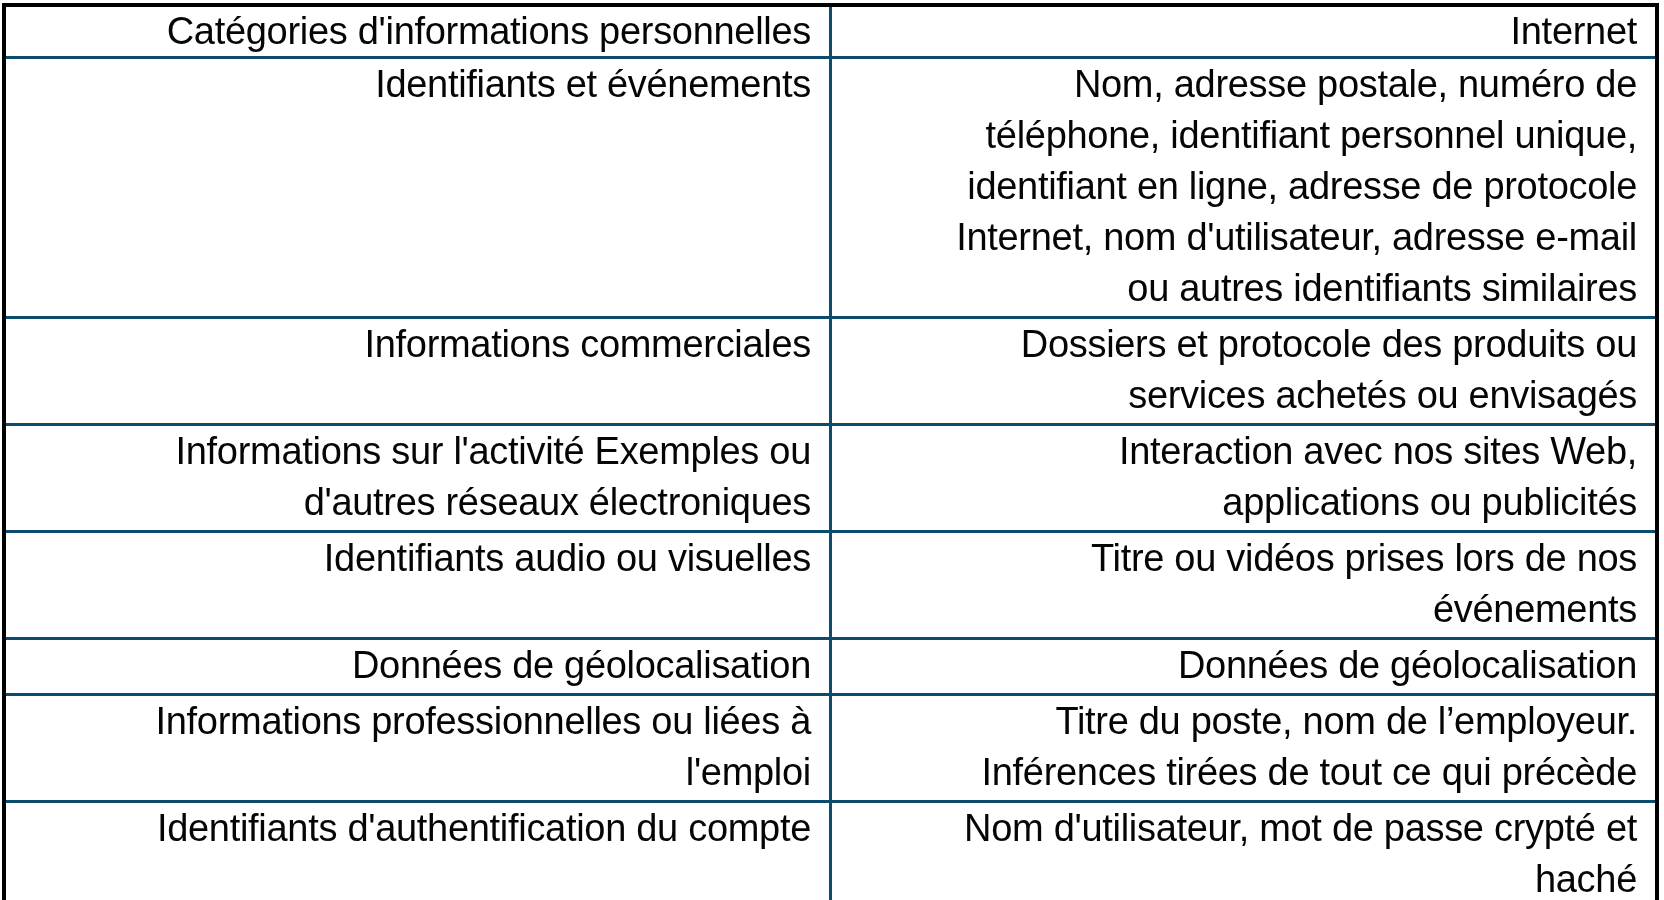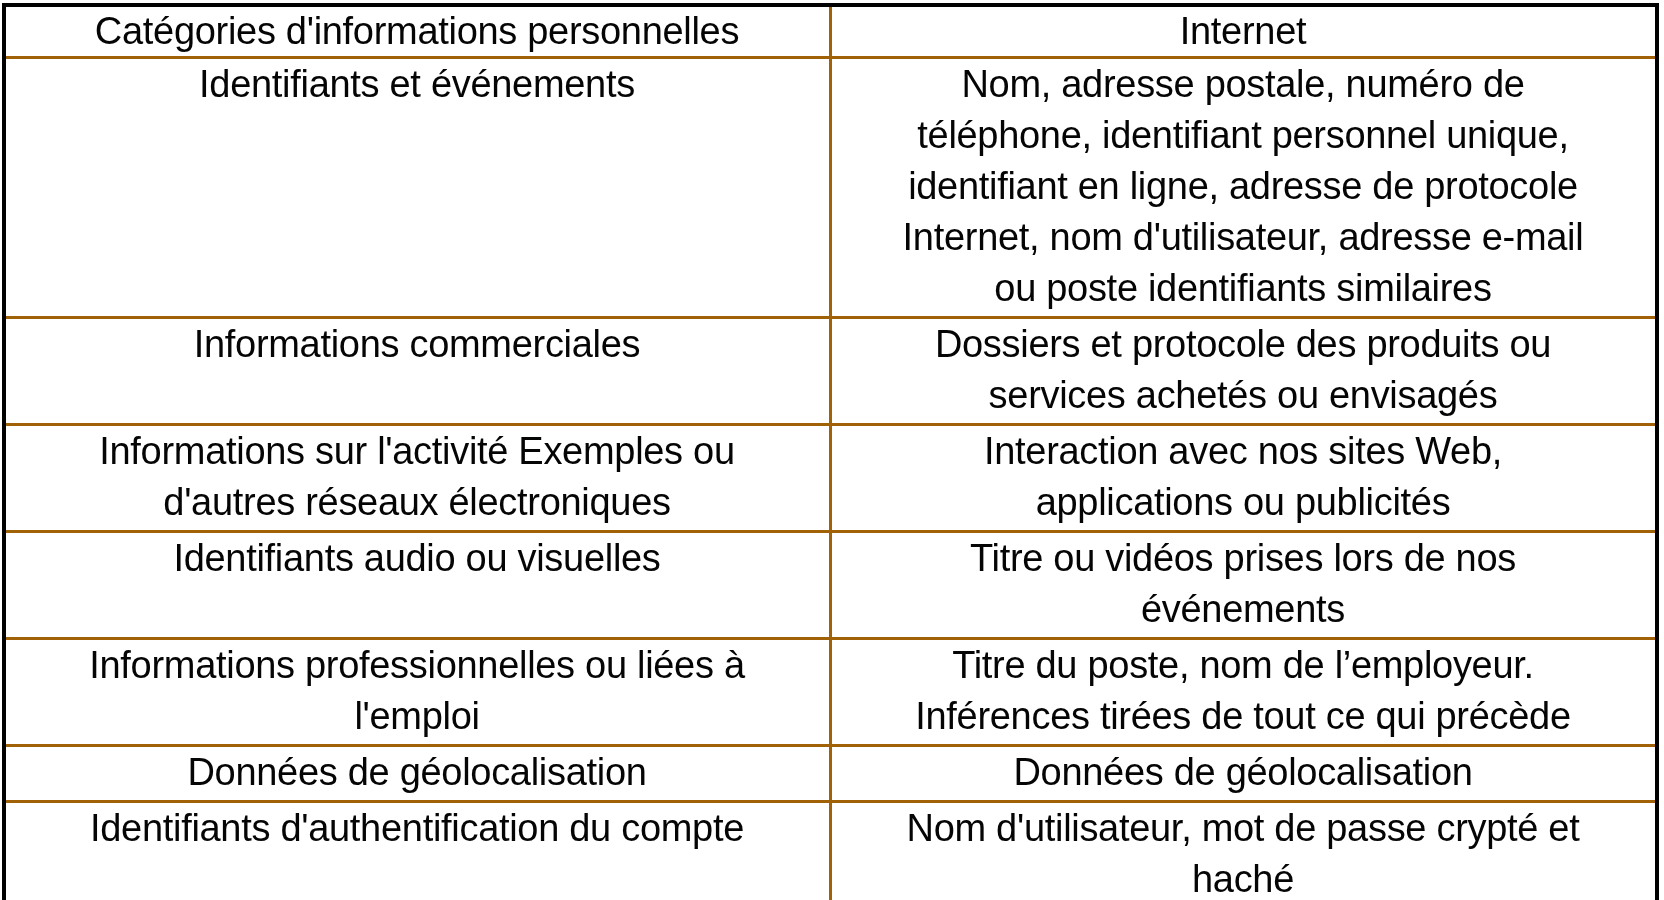--- a/index.html
+++ b/index.html
@@ -17,23 +17,23 @@
     margin: 3px 0 0 2px;
     font-family: "Liberation Sans", sans-serif;
     font-size: 38px;
     letter-spacing: -0.3px;
     color: #050505;
     background: #ffffff;
     border: 4px solid #000000;
   }
   .doc-table th,
   .doc-table td {
-    border: 3px solid #a16207;
+    border: 3px solid #0c4a6e;
     vertical-align: top;
-    text-align: center;
+    text-align: right;
     font-weight: 400;
     padding: 0 18px 2px 17px;
     line-height: 51px;
     white-space: pre-line;
     width: 50%;
   }
   .doc-table thead th {
     line-height: 46px;
     padding-top: 1px;
   }
@@ -51,47 +51,47 @@
       <th>Internet</th>
     </tr>
   </thead>
   <tbody>
     <tr>
       <td>Identifiants et événements</td>
       <td>Nom, adresse postale, numéro de
 téléphone, identifiant personnel unique,
 identifiant en ligne, adresse de protocole
 Internet, nom d'utilisateur, adresse e-mail
-ou poste identifiants similaires</td>
+ou autres identifiants similaires</td>
     </tr>
     <tr>
       <td>Informations commerciales</td>
       <td>Dossiers et protocole des produits ou
 services achetés ou envisagés</td>
     </tr>
     <tr>
       <td>Informations sur l'activité Exemples ou
 d'autres réseaux électroniques</td>
       <td>Interaction avec nos sites Web,
 applications ou publicités</td>
     </tr>
     <tr>
       <td>Identifiants audio ou visuelles</td>
       <td>Titre ou vidéos prises lors de nos
 événements</td>
     </tr>
     <tr>
+      <td>Données de géolocalisation</td>
+      <td>Données de géolocalisation</td>
+    </tr>
+    <tr>
       <td>Informations professionnelles ou liées à
 l'emploi</td>
       <td>Titre du poste, nom de l’employeur.
 Inférences tirées de tout ce qui précède</td>
-    </tr>
-    <tr>
-      <td>Données de géolocalisation</td>
-      <td>Données de géolocalisation</td>
     </tr>
     <tr class="row-last">
       <td>Identifiants d'authentification du compte</td>
       <td>Nom d'utilisateur, mot de passe crypté et
 haché</td>
     </tr>
   </tbody>
 </table>
 
 </body></html>

